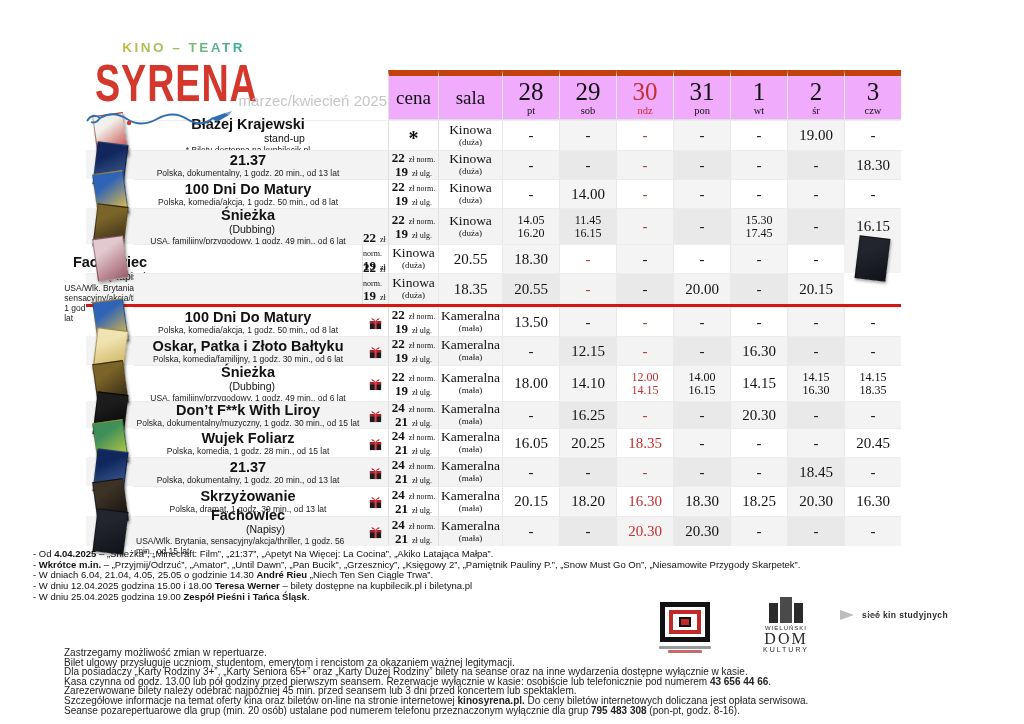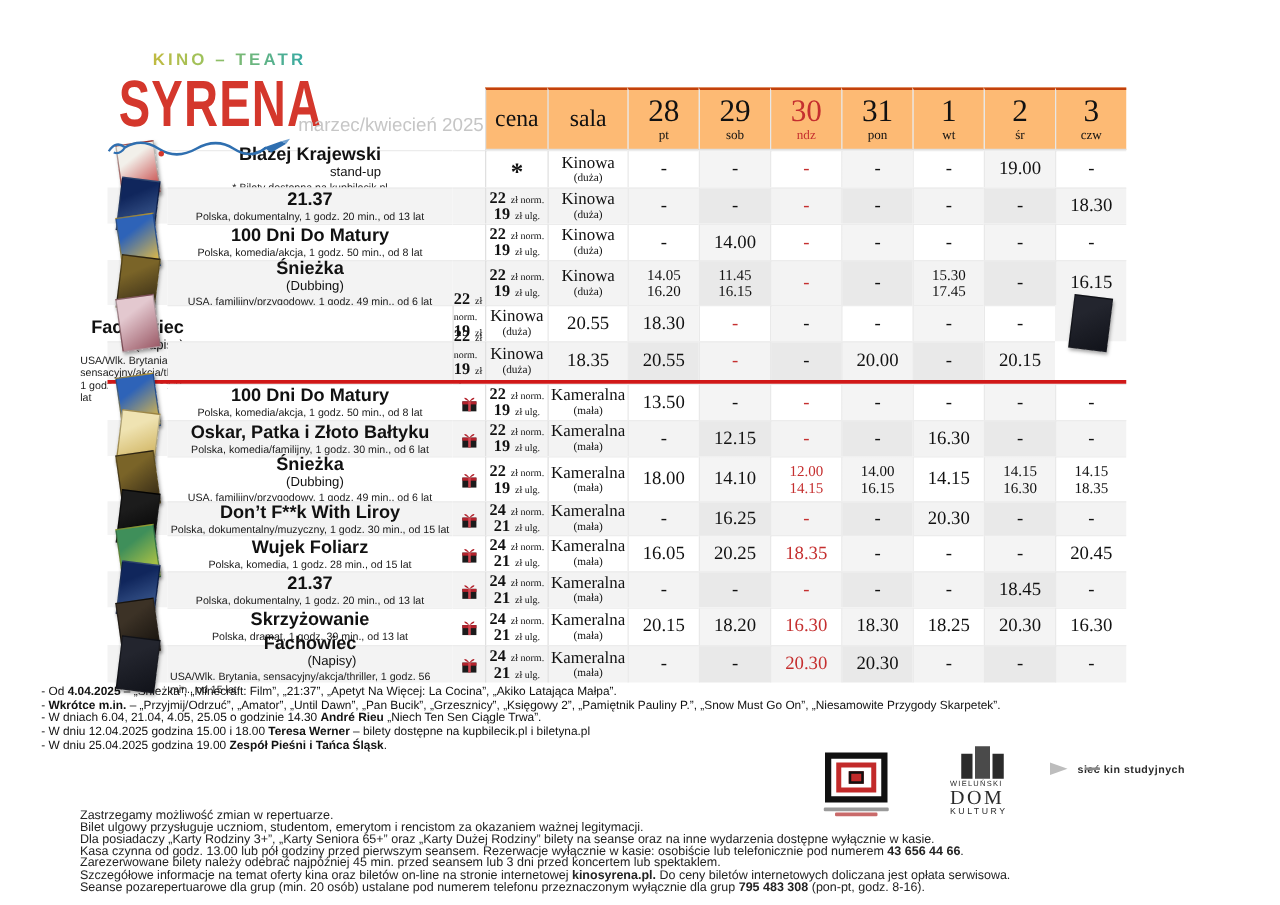--- a/index.html
+++ b/index.html
@@ -21,21 +21,21 @@
   
   .grid{position:absolute;left:86px;top:70px;z-index:2;display:grid;
         grid-template-columns:48px 228px 26px 50px 64px repeat(7,57px);
         grid-template-rows:50px 30px 29px 29px 36px 29px 31px 3px 29px 29px 36px 27px 29px 29px 30px 30px;}
   .cell{position:relative;display:flex;align-items:center;justify-content:center;
         border-top:1px solid #ececec;}
   .w{background-color:#ffffff;} .g{background-color:#f3f3f3;}
   .shade{background-image:linear-gradient(rgba(0,0,0,.045),rgba(0,0,0,.045));}
   .redcol{color:#c52f2f;}
   .h-cell{display:flex;flex-direction:column;align-items:center;justify-content:center;
-          border-top:2px solid #c2410c;border-bottom:1px solid #e0e0e0;background:#fdba74;}
+          border-top:6px solid #c2410c;border-bottom:1px solid #e0e0e0;background:#f0abfc;}
   .h-left{background:#fff;border:none;}
   .h-serif{font-family:"Liberation Serif",serif;font-size:19px;}
   .h-cena,.h-sala{border-left:1px solid #e0e0e0;}
   .day-h{border-left:1px solid #e7e7e7;}
   .dnum{font-family:"Liberation Serif",serif;font-size:25px;line-height:26px;}
   .dname{font-family:"Liberation Serif",serif;font-size:10.5px;line-height:11px;}
 
   .poster-c{overflow:visible;border-top:none;}
   .poster{width:29px;height:41px;border:1px solid rgba(0,0,0,.25);
           box-shadow:1px 2px 3px rgba(0,0,0,.35);z-index:4;}
@@ -63,21 +63,21 @@
   .fineprint b{font-weight:bold;}
 
   
   .pisf{position:absolute;left:655px;top:602px;width:60px;text-align:center;}
   .pisf .sq1{margin:0 auto;width:40px;height:30px;border:5px solid #111;
              display:flex;align-items:center;justify-content:center;background:#fff;}
   .pisf .sq2{width:24px;height:16px;border:4px solid #c22a2a;display:flex;align-items:center;justify-content:center;}
   .pisf .sq3{width:8px;height:6px;background:#c22a2a;border:2px solid #111;}
   .pisf .cap1{margin:4px auto 1px;width:52px;height:3px;background:#9a9a9a;border-radius:1px;}
   .pisf .cap2{margin:0 auto;width:34px;height:3px;background:#c96a6a;border-radius:1px;}
-  .wdk{position:absolute;left:760px;top:597px;width:52px;text-align:left;color:#2b2b2b;}
+  .wdk{position:absolute;left:760px;top:597px;width:52px;text-align:center;color:#2b2b2b;}
   .wdk .strip{display:flex;justify-content:center;align-items:flex-end;gap:2px;height:26px;}
   .wdk .f1{width:9px;height:20px;background:#2b2b2b;}
   .wdk .f2{width:12px;height:26px;background:#4a4a4a;}
   .wdk .l1{font-size:6px;letter-spacing:1px;margin-top:2px;}
   .wdk .l2{font-family:"Liberation Serif",serif;font-size:16px;letter-spacing:2px;line-height:15px;}
   .wdk .l3{font-size:7px;letter-spacing:2px;}
   .skd{position:absolute;left:840px;top:610px;display:flex;align-items:center;gap:8px;}
   .skd .glyph{width:0;height:0;border-top:5px solid transparent;border-bottom:5px solid transparent;
               border-left:14px solid #bdbdbd;position:relative;}
   .skd .glyph:after{content:"";position:absolute;left:14px;top:-1px;width:12px;height:2px;background:#8a8a8a;}

